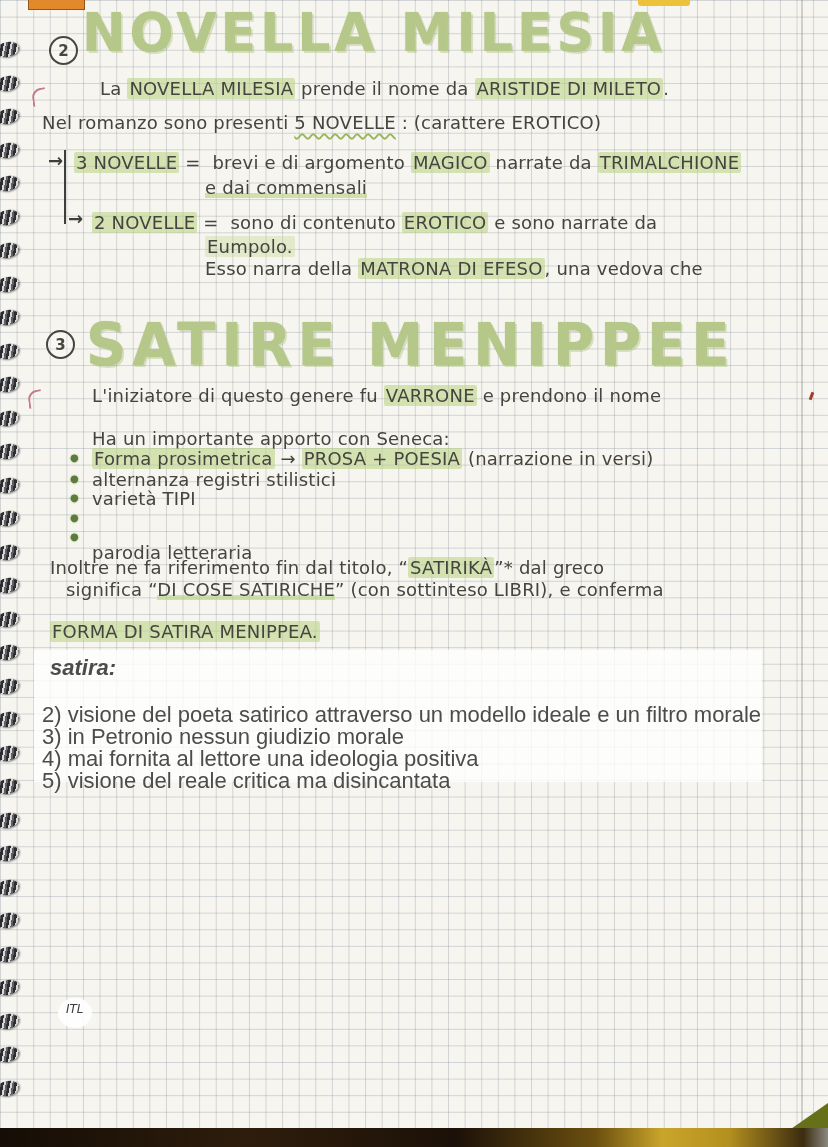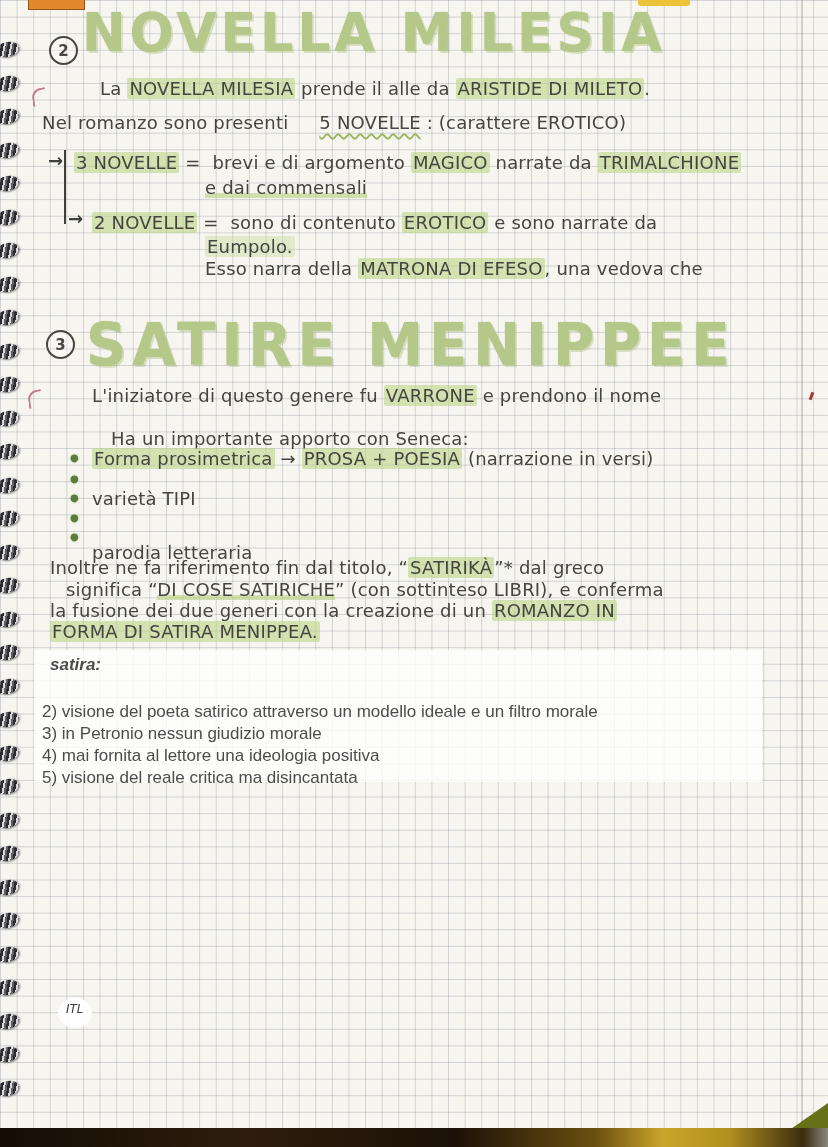--- a/index.html
+++ b/index.html
@@ -39,33 +39,33 @@
     display:flex;align-items:center;justify-content:center;
     font-size:15px;color:#47463f;font-weight:bold;background:rgba(255,255,255,.25);
   }
 
   
   .line{position:absolute;white-space:nowrap;font-size:18px;color:#45443f;letter-spacing:.2px;}
   .hl{background:rgba(184,210,128,.55);border-radius:2px;padding:0 2px;}
   .hl2{background:rgba(184,210,128,.32);border-radius:2px;padding:0 2px;}
   .ul{box-shadow:inset 0 -5px 0 rgba(184,210,128,.60);margin-top:23px;}
   .wavy{text-decoration-line:underline;text-decoration-style:wavy;
-        text-decoration-color:rgba(148,178,84,.95);text-decoration-thickness:2px;text-underline-offset:4px;margin-left:25px;}
+        text-decoration-color:rgba(148,178,84,.95);text-decoration-thickness:2px;text-underline-offset:4px;}
 
   .bracket-line{position:absolute;left:64px;top:150px;height:74px;border-left:2.5px solid #3e3e3a;}
   .arrow{position:absolute;font-size:18px;font-weight:bold;color:#3e3e3a;}
   .bullet-dot{position:absolute;left:70px;font-size:10px;color:#5d7a41;
     text-shadow:0 0 2px rgba(160,190,100,.9);}
 
   .squiggle{position:absolute;width:12px;height:16px;border:2px solid #c4788a;border-right:none;border-bottom:none;border-radius:10px 0 0 0;transform:rotate(-8deg);}
   .red-tick{position:absolute;left:810px;top:392px;width:3px;height:8px;background:#a23b2e;transform:rotate(20deg);}
 
   
   .typed-bg{position:absolute;left:34px;top:650px;width:728px;height:132px;background:rgba(255,255,255,.78);}
-  .typed{position:absolute;white-space:nowrap;font-family:"Liberation Sans",sans-serif;font-size:17px;color:#4c4c4c;}
+  .typed{position:absolute;white-space:nowrap;font-family:"Liberation Sans",sans-serif;font-size:22px;color:#4c4c4c;}
   .typed-heading{font-weight:bold;font-style:italic;}
 
   .page-mark{position:absolute;left:66px;top:1002px;font-size:12px;font-style:italic;color:#3c3c38;}
   .page-mark-blob{position:absolute;left:58px;top:998px;width:34px;height:30px;background:rgba(255,255,255,.9);border-radius:50%;}
 </style>
 </head>
 <body>
 
 <div id="page">
 
@@ -108,21 +108,21 @@
       <span class="coil" style="top: 1047px;"></span>
       <span class="coil" style="top: 1080.5px;"></span>
     </div>
 
   <div class="badge" style="left:49px;top:36px;">
     <span>2</span>
   </div>
   <div class="marker-title" style="left:82px;top:2px;font-size:52px;letter-spacing:4px;">NOVELLA MILESIA</div>
 
   <div class="line" style="left:100px;top:78px;">
-    <span>La </span><span class="hl">NOVELLA MILESIA</span><span> prende il alle da </span><span class="hl">ARISTIDE DI MILETO</span><span>.</span>
+    <span>La </span><span class="hl">NOVELLA MILESIA</span><span> prende il nome da </span><span class="hl">ARISTIDE DI MILETO</span><span>.</span>
   </div>
 
   <div class="squiggle" style="left:32px;top:88px;"></div>
 
   <div class="line" style="left:42px;top:112px;">
     <span>Nel romanzo sono presenti </span><span class="wavy">5 NOVELLE</span><span> : (carattere EROTICO)</span>
   </div>
 
   <div class="bracket-line"></div>
   <div class="arrow" style="left:48px;top:150px;">→</div>
@@ -151,41 +151,39 @@
     <span>3</span>
   </div>
   <div class="marker-title" style="left:86px;top:312px;font-size:56px;letter-spacing:6px;">SATIRE MENIPPEE</div>
 
   <div class="squiggle" style="left:28px;top:390px;"></div>
   <div class="red-tick"></div>
 
   <div class="line" style="left:92px;top:385px;">
     <span>L'iniziatore di questo genere fu </span><span class="hl">VARRONE</span><span> e prendono il nome</span>
   </div>
-  <div class="line" style="left:92px;top:428px;margin-left:19px;">Ha un importante apporto con Seneca:</div>
+  <div class="line" style="left:92px;top:428px;">Ha un importante apporto con Seneca:</div>
 
   <div class="bullet-dot" style="top:452px;">●</div>
   <div class="line" style="left:92px;top:448px;">
     <span class="hl">Forma prosimetrica</span><span> → </span><span class="hl">PROSA + POESIA</span><span> (narrazione in versi)</span>
   </div>
   <div class="bullet-dot" style="top:473px;">●</div>
+  <div class="line" style="left:92px;top:469px;">alternanza registri stilistici</div>
   <div class="bullet-dot" style="top:492px;">●</div>
   <div class="line" style="left:92px;top:488px;">varietà TIPI</div>
   <div class="bullet-dot" style="top:512px;">●</div>
   <div class="bullet-dot" style="top:531px;">●</div>
   <div class="line" style="left:92px;top:542px;text-align:right;">parodia letteraria</div>
 
   <div class="line" style="left:50px;top:557px;">
     <span>Inoltre ne fa riferimento fin dal titolo, “</span><span class="hl">SATIRIKÀ</span><span>”* dal greco</span>
   </div>
   <div class="line" style="left:66px;top:579px;">
     <span>significa “</span><span class="ul">DI COSE SATIRICHE</span><span>” (con sottinteso LIBRI), e conferma</span>
-  </div>
-  <div class="line" style="left:50px;top:600px;">
-    <span>la fusione dei due generi con la creazione di un </span><span class="hl">ROMANZO IN</span>
   </div>
   <div class="line" style="left:50px;top:621px;">
     <span class="hl">FORMA DI SATIRA MENIPPEA.</span>
   </div>
 
   <div class="typed-bg"></div>
   <div class="typed typed-heading" style="left:50px;top:655px;">satira:</div>
   <div class="typed" style="left:42px;top:702px;">2) visione del poeta satirico attraverso un modello ideale e un filtro morale</div>
   <div class="typed" style="left:42px;top:724px;">3) in Petronio nessun giudizio morale</div>
   <div class="typed" style="left:42px;top:746px;">4) mai fornita al lettore una ideologia positiva</div>

